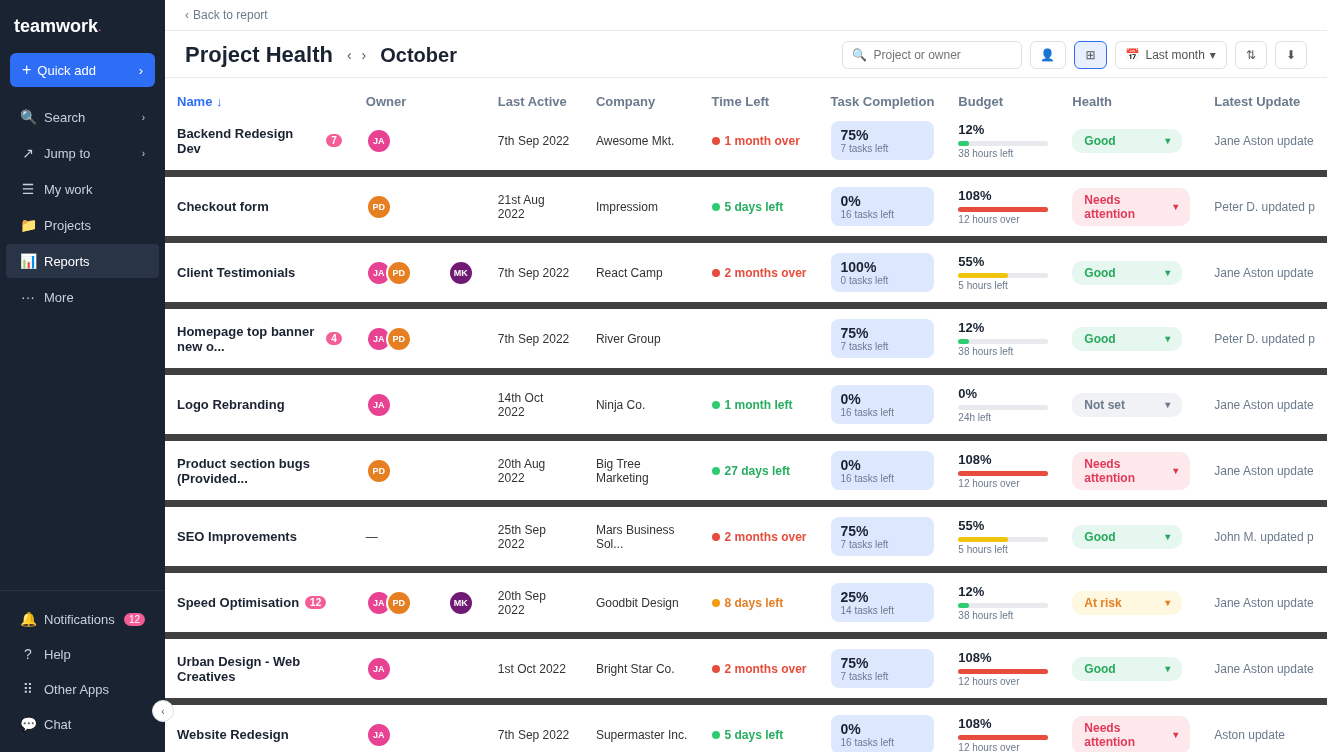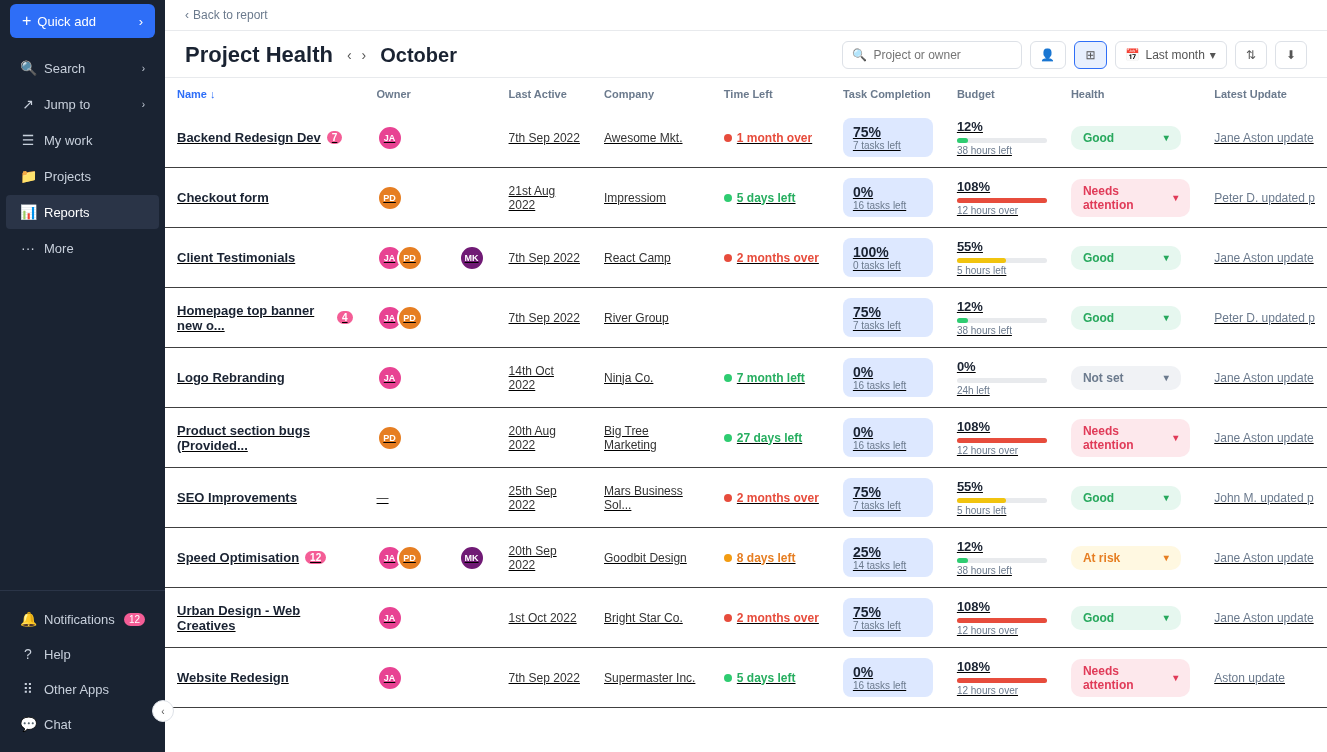--- a/index.html
+++ b/index.html
@@ -178,34 +178,33 @@
     }
     table {
       width: 100%;
       border-collapse: collapse;
       min-width: 1150px;
     }
     thead th {
       background: #fff;
       padding: 8px 12px;
       text-align: left;
-      font-size: 11px;
+      font-size: 13px;
       font-weight: 600;
       color: #2e6ef7;
       border-bottom: 2px solid #e8eaed;
       white-space: nowrap;
       position: sticky;
-      top: 2px;
+      top: 8px;
       z-index: 5;
     }
     thead th.sort-arrow::after { content: ' ↓'; }
     thead th.gray { color: #6b7a8d; }
     tbody tr {
-      border-bottom: 1px solid #404040;
-      text-decoration: underline;
+      border-bottom: 7px solid #404040;
     }
     tbody td {
       padding: 10px 12px;
       vertical-align: middle;
       font-size: 12px;
       color: #333;
     }
 
     .project-name {
       font-weight: 600;
@@ -315,20 +314,24 @@
       padding: 10px 20px 8px;
       background: #fff;
       gap: 10px;
       border-bottom: 1px solid #e8eaed;
     }
   </style>
 </head>
 <body>
 
 <nav class="sidebar">
+  <div class="sidebar-logo">
+    <span class="logo-text">teamwork</span>
+      <span class="logo-dot">.</span>
+  </div>
 
   <button class="quick-add-btn">
     <span class="plus">+</span>
     <span>Quick add</span>
     <span class="arrow">›</span>
   </button>
 
   <div class="nav-item">
     <span class="nav-icon">🔍</span>
     <span>Search</span>
@@ -594,21 +597,21 @@
             <td>
               <div class="avatar-group">
                 <div class="avatar-sm pink">JA</div>
               </div>
             </td>
             <td>14th Oct 2022</td>
             <td>Ninja Co.</td>
             <td>
               <div class="time-left">
                 <span class="dot green"></span>
-                <span style="color: rgb(39, 174, 96);">7 month left</span>
+                <span style="color: rgb(39, 174, 96);">1 month left</span>
               </div>
             </td>
             <td>
               <div class="task-completion">
                 <div class="tc-percent">0%</div>
                 <div class="tc-label">16 tasks left</div>
               </div>
             </td>
             <td class="budget-cell">
               <div class="budget-pct">0%</div>

